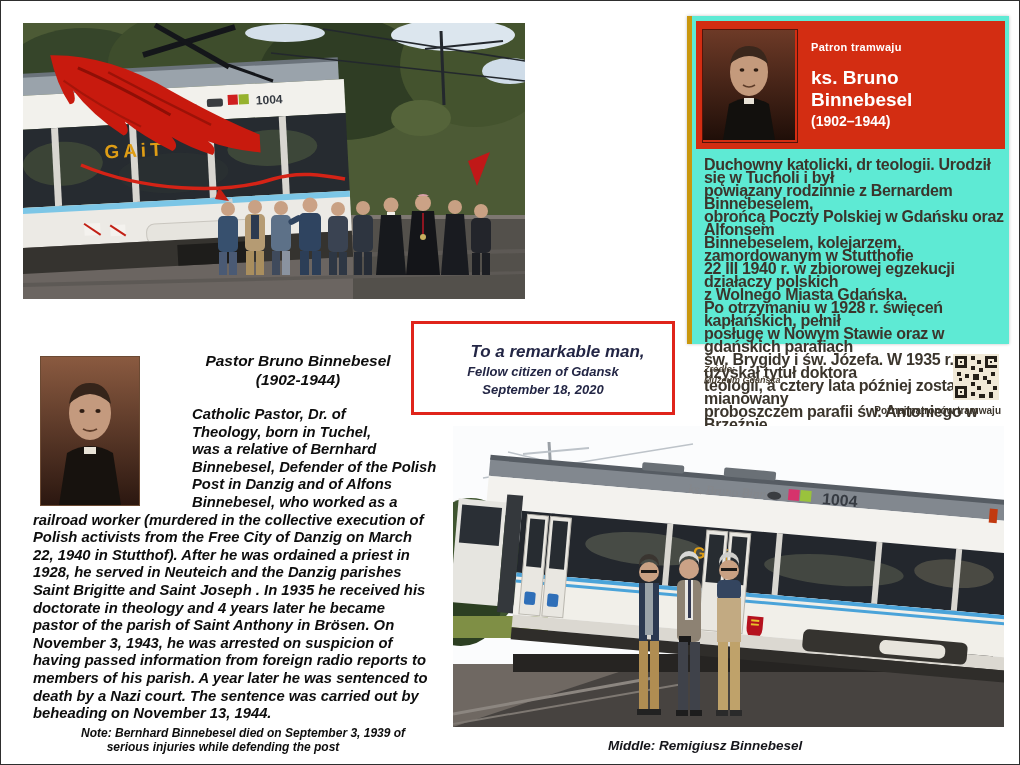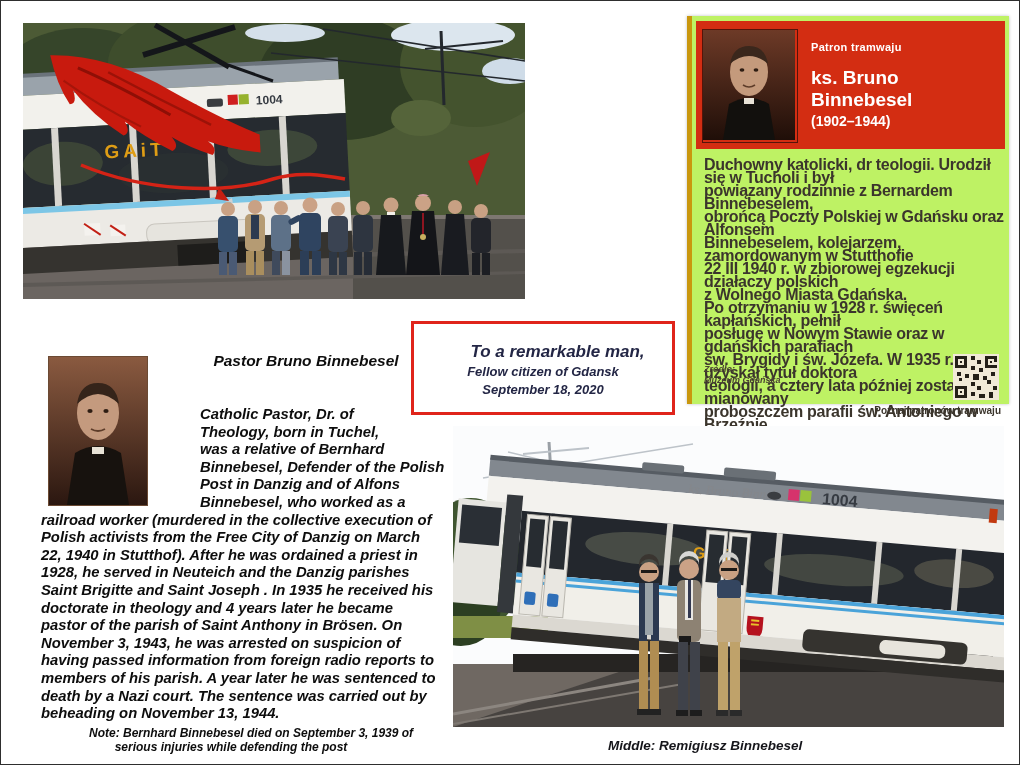--- a/index.html
+++ b/index.html
@@ -5,22 +5,22 @@
   html,body{margin:0;padding:0;background:#ffffff;}
   .page{position:relative;width:1020px;height:765px;background:#ffffff;
         border:1px solid #2e2e2e;box-sizing:border-box;overflow:hidden;
         font-family:"Liberation Sans",sans-serif;}
 
   
   .photo{position:absolute;overflow:hidden;background:#888;}
   .photo svg{display:block;}
 
   
-  .plaque{position:absolute;left:686px;top:15px;width:322px;height:388px;
-          background:#bef264;border-left:5px solid #c9970e;box-sizing:border-box;
+  .plaque{position:absolute;left:686px;top:15px;width:322px;height:328px;
+          background:#5eead4;border-left:5px solid #c9970e;box-sizing:border-box;
           box-shadow:0 0 3px rgba(0,0,0,.25);}
   .plaque-header{position:absolute;left:4px;top:5px;right:4px;height:128px;background:#d32d12;}
   .plaque-portrait{position:absolute;left:6px;top:8px;width:94px;height:112px;
           border:1px solid #55140a;}
   .plaque-kicker{position:absolute;left:115px;top:20px;font-size:11px;font-weight:bold;
           color:#ffffff;letter-spacing:.3px;}
   .plaque-name{position:absolute;left:115px;top:46px;font-size:19px;font-weight:bold;color:#ffffff;}
   .plaque-years{position:absolute;left:115px;top:92px;font-size:14px;font-weight:bold;color:#ffffff;}
   .plaque-body{position:absolute;left:12px;top:142px;width:300px;
           font-size:16px;line-height:13px;font-weight:bold;color:#3b352c;
@@ -32,21 +32,21 @@
 
   
   .dedication{position:absolute;left:410px;top:320px;width:264px;height:94px;
           border:3px solid #e0241b;background:#ffffff;box-sizing:border-box;
           text-align:center;color:#232645;}
   .dedication .l1{margin-top:18px;font-size:17px;line-height:20px;font-weight:bold;font-style:italic;padding-left:29px;}
   .dedication .l2{font-size:13px;line-height:20px;font-weight:bold;font-style:italic;}
   .dedication .dt{font-size:13px;line-height:16px;font-weight:bold;font-style:italic;}
 
   
-  .bio{position:absolute;left:40px;top:348px;width:434px;color:#0d0d0d;}
+  .bio{position:absolute;left:32px;top:348px;width:434px;color:#0d0d0d;}
   .bio-float{float:left;width:159px;height:162px;}
   .bio-portrait{margin:7px 0 0 7px;width:98px;height:148px;border:1px solid #6b4a33;}
   .bio-title{position:absolute;left:140px;top:2px;width:250px;text-align:center;
           font-size:15.5px;line-height:19px;font-weight:bold;font-style:italic;}
   .bio-text{padding-top:57px;white-space:pre-line;
           font-size:14.8px;line-height:17.6px;font-weight:bold;font-style:italic;}
   .bio-note1{margin-top:3px;font-size:12px;line-height:14px;font-weight:bold;font-style:italic;margin-left:48px;}
   .bio-note2{width:380px;text-align:center;font-size:12px;line-height:14px;
           font-weight:bold;font-style:italic;}
 
@@ -314,20 +314,21 @@
           <ellipse cx="41" cy="54" rx="2.6" ry="2" fill="#2e1d13"></ellipse>
           <ellipse cx="57" cy="54" rx="2.6" ry="2" fill="#2e1d13"></ellipse>
           <path d="M42,72 q7,4 14,0" stroke="#5d3c29" stroke-width="1.8" fill="none"></path>
           <path d="M18,148 L26,96 Q49,82 72,96 L80,148 Z" fill="#17120e"></path>
           <rect x="43" y="90" width="12" height="7" fill="#e8e2d6"></rect>
         </svg>
       </div>
     </div>
     <div class="bio-title">
       <div>Pastor Bruno Binnebesel</div>
+      <div>(1902-1944)</div>
     </div>
     <div class="bio-text">Catholic Pastor, Dr. of
 Theology, born in Tuchel,
 was a relative of Bernhard
 Binnebesel, Defender of the Polish
 Post in Danzig and of Alfons
 Binnebesel, who worked as a
 railroad worker (murdered in the collective execution of
 Polish activists from the Free City of Danzig on March
 22, 1940 in Stutthof). After he was ordained a priest in

